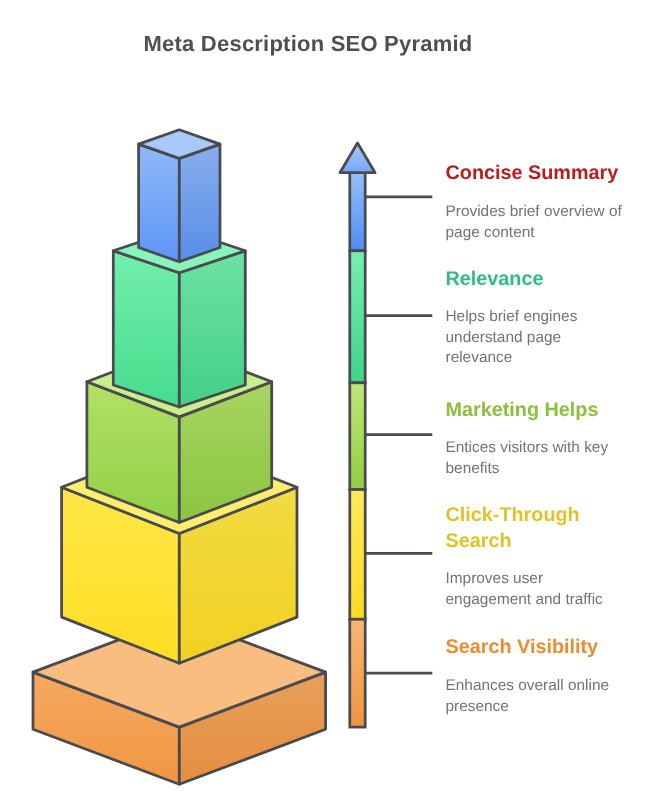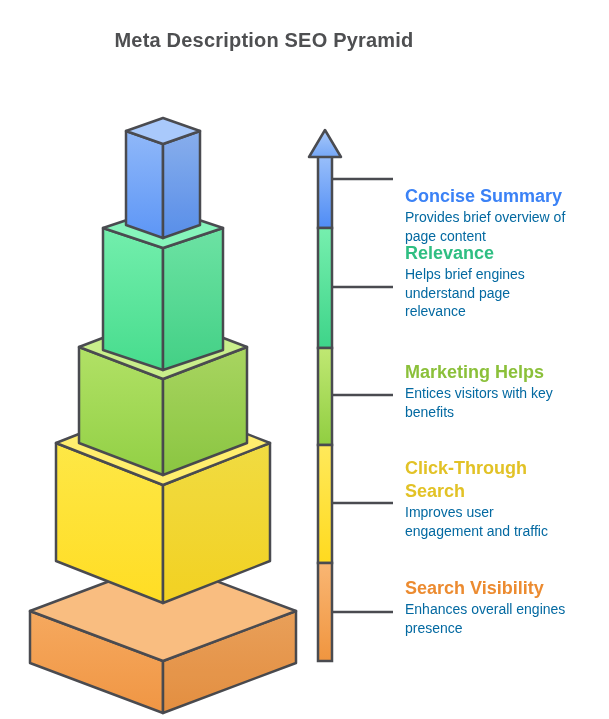--- a/index.html
+++ b/index.html
@@ -4,36 +4,36 @@
 <style>
   html,body { margin:0; padding:0; }
   body {
     width:609px; height:719px;
     background:#ffffff;
     font-family:"Liberation Sans", sans-serif;
     position:relative;
     overflow:hidden;
   }
   .title {
-    position:absolute; top:29px; left:0; width:528px;
+    position:absolute; top:29px; left:16px; width:528px;
     text-align:center;
     font-size:20px; font-weight:bold;
     color:#4e4f51; letter-spacing:0.2px;
   }
   #diagram { position:absolute; top:0; left:0; width:609px; height:719px; }
   #diagram svg { display:block; }
   .label-item { position:absolute; left:405px; width:192px; }
   .item-heading {
     font-size:18px; font-weight:bold; line-height:23px;
     white-space:pre-line;
   }
   .item-desc {
-    margin-top:0;
+    margin-top:13px;
     font-size:14px; line-height:18.5px;
-    color:#0369a1;
+    color:#737373;
     white-space:pre-line;
   }
 </style>
 </head>
 <body>
 
 <div id="diagram">
     <svg width="609" height="719" viewBox="0 0 609 719" xmlns="http://www.w3.org/2000/svg">
       <defs>
         <linearGradient id="grad-concise-summary" gradientUnits="userSpaceOnUse" x1="0" y1="118" x2="0" y2="238">
@@ -121,21 +121,21 @@
       <rect x="318" y="348" width="14" height="97" fill="url(#seg-marketing-tool)" stroke="#4a4b50" stroke-width="2.5"></rect>
       <rect x="318" y="445" width="14" height="118" fill="url(#seg-click-through-rates)" stroke="#4a4b50" stroke-width="2.5"></rect>
       <rect x="318" y="563" width="14" height="98" fill="url(#seg-search-visibility)" stroke="#4a4b50" stroke-width="2.5"></rect>
       <polygon points="325,130 341,157 309,157" fill="url(#grad-arrowhead)" stroke="#4a4b50" stroke-width="2.5" stroke-linejoin="round"></polygon>
     </svg>
   </div>
 
 <div class="title">Meta Description SEO Pyramid</div>
 
 <div class="label-item" style="top:146px">
-  <div class="item-heading" style="color: #3b82f6; margin-top: 39px;">Concise Summary</div>
+  <div class="item-heading" style="color: #b91c1c;">Concise Summary</div>
   <div class="item-desc">Provides brief overview of
 page content</div>
 </div>
 <div class="label-item" style="top:242px">
   <div class="item-heading" style="color: rgb(47, 190, 130);">Relevance</div>
   <div class="item-desc">Helps brief engines
 understand page
 relevance</div>
 </div>
 <div class="label-item" style="top:361px">
@@ -144,15 +144,15 @@
 benefits</div>
 </div>
 <div class="label-item" style="top:457px">
   <div class="item-heading" style="color: rgb(226, 194, 38);">Click-Through
 Search</div>
   <div class="item-desc">Improves user
 engagement and traffic</div>
 </div>
 <div class="label-item" style="top:577px">
   <div class="item-heading" style="color: rgb(236, 139, 48);">Search Visibility</div>
-  <div class="item-desc">Enhances overall engines
+  <div class="item-desc">Enhances overall online
 presence</div>
 </div>
 
 </body></html>

